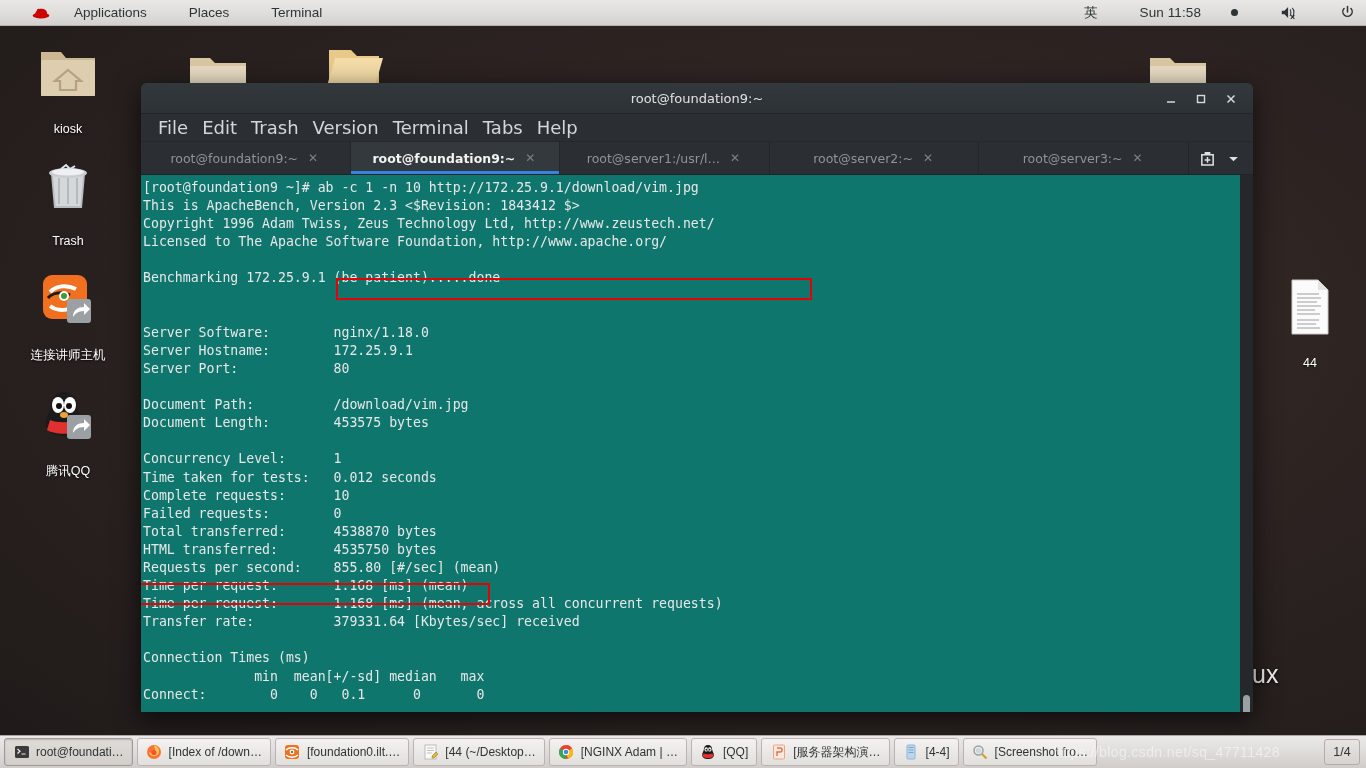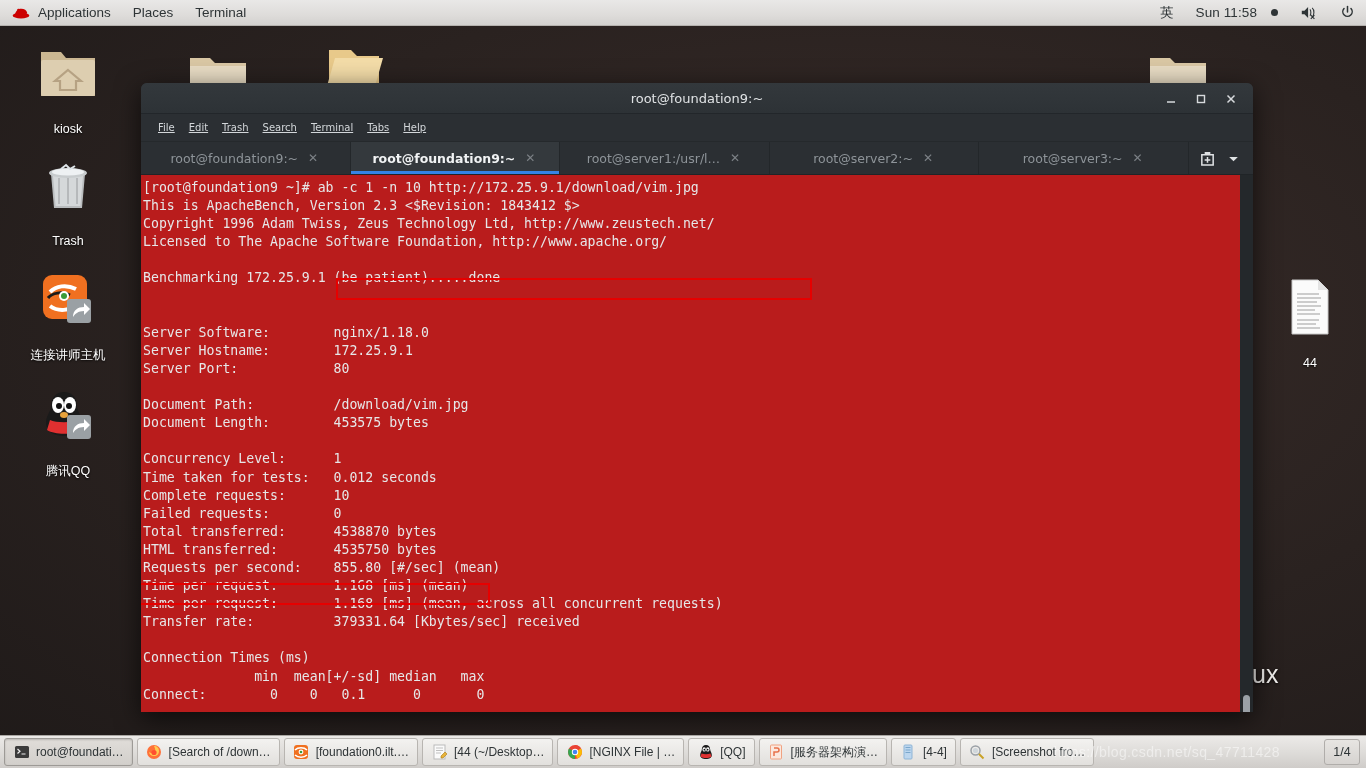--- a/index.html
+++ b/index.html
@@ -18,22 +18,23 @@
   #top-panel {
     position: absolute; top: 0; left: 0;
     width: 1366px; height: 26px;
     background: linear-gradient(to bottom, #e9e8e7 0%, #dedcda 60%, #d3d1cf 100%);
     border-bottom: 1px solid #b5b2ae;
     display: flex; align-items: center;
     font-size: 13.5px; color: #2e3436;
   }
   .tp-item {
     padding: 0 11px; height: 26px;
-    display: flex; align-items: center; gap: 7px;
+    display: flex; align-items: center; gap: 23px;
     white-space: nowrap;
+    margin-left: 20px;
   }
   #top-panel .spacer { flex: 1; }
   .rh-logo { width: 20px; height: 14px; display: block; }
   .tp-clock { font-size: 13.5px; letter-spacing: .1px; }
   .dot-rec { display: inline-block; width: 7px; height: 7px; border-radius: 50%; background: #2e3436; margin-left: 7px; vertical-align: middle; }
 
   
   .desk-icon {
     position: absolute;
     width: 96px;
@@ -79,22 +80,22 @@
   }
 
   #menubar {
     height: 28px; flex: 0 0 28px;
     background: #2b2f33;
     display: flex; align-items: center;
     padding-left: 10px;
     border-bottom: 1px solid #25292c;
   }
   .menu-item {
-    padding: 3px 7px; font-size: 10px; color: #d3d7da;
-    font-family: "DejaVu Sans", sans-serif; border-radius: 3px; text-decoration: underline;
+    padding: 3px 7px; font-size: 18px; color: #d3d7da;
+    font-family: "DejaVu Sans", sans-serif; border-radius: 3px;
   }
 
   #tabbar {
     height: 33px; flex: 0 0 33px;
     background: #2b2f33;
     display: flex; align-items: stretch;
     border-bottom: 1px solid #202427;
   }
   .tab {
     flex: 1 1 0; min-width: 0;
@@ -110,21 +111,21 @@
   .tab.active::after {
     content: ""; position: absolute; left: 0; right: 0; bottom: 0;
     height: 3px; background: #3584e4;
   }
   .tab-close { font-size: 12px; color: #7d8287; padding: 0 2px; }
   .tabbar-tools { display: flex; align-items: center; gap: 4px; padding: 0 8px; }
   .tool-ico { width: 22px; height: 22px; display: flex; align-items: center; justify-content: center; color: #dfe2e4; }
 
   #term-body {
     flex: 1 1 auto; position: relative;
-    background: #b91c1c; overflow: hidden;
+    background: #0f766e; overflow: hidden;
   }
   #term-text {
     position: absolute; left: 0; top: 0;
     padding: 4px 0 0 2px;
     font-family: "DejaVu Sans Mono", monospace;
     font-size: 13.2px; line-height: 18.1px;
     color: #e6e7e8;
     white-space: pre;
   }
   .scrollbar-track {
@@ -360,21 +361,21 @@
             <path d="M2.5 2.5l7 7M9.5 2.5l-7 7" stroke="#d7dadd" stroke-width="1.5"></path>
           </svg>
       </div>
     </div>
   </div>
 
   <div id="menubar">
     <div class="menu-item">File</div>
     <div class="menu-item">Edit</div>
     <div class="menu-item">Trash</div>
-    <div class="menu-item">Search</div>
+    <div class="menu-item">Version</div>
     <div class="menu-item">Terminal</div>
     <div class="menu-item">Tabs</div>
     <div class="menu-item">Help</div>
   </div>
 
   <div id="tabbar">
     <div class="tab">
       <span class="tab-label">root@foundation9:~</span>
       <span class="tab-close">✕</span>
     </div>
@@ -463,21 +464,21 @@
   </div>
 
   <div class="task-btn">
     <span class="task-ico">
       <svg width="16" height="16" viewBox="0 0 16 16">
         <circle cx="8" cy="8" r="7" fill="#ff7139"></circle>
         <path d="M8 2c3 0 5 2 5 5 0 3-2 5-5 5s-5-2-5-4c2 2 5 1 6-1 .6-1.4 0-3-1-5z" fill="#ffcb4f"></path>
         <circle cx="8" cy="8.5" r="2.6" fill="#ff4f2f"></circle>
       </svg>
     </span>
-    <span class="tlabel">[Search of /down…</span>
+    <span class="tlabel">[Index of /down…</span>
   </div>
 
   <div class="task-btn">
     <span class="task-ico">
       <svg width="16" height="16" viewBox="0 0 16 16">
         <rect x="1" y="1" width="14" height="14" rx="3" fill="#f07020"></rect>
         <path d="M2 6c3-3 9-3 12 0" stroke="#fff" stroke-width="1.6" fill="none"></path>
         <path d="M2 11c3 3 9 3 12 0" stroke="#fff" stroke-width="1.6" fill="none"></path>
         <circle cx="8" cy="8" r="2.4" fill="#fff"></circle>
           <circle cx="8" cy="8" r="1.3" fill="#3a9b3a"></circle>
@@ -503,21 +504,21 @@
     <span class="task-ico">
       <svg width="16" height="16" viewBox="0 0 16 16">
         <circle cx="8" cy="8" r="7" fill="#ea4335"></circle>
         <path d="M8 1a7 7 0 0 1 6 3.5H8z" fill="#ea4335"></path>
         <path d="M14 4.5A7 7 0 0 1 10 14.7L8 8z" fill="#fbbc05"></path>
         <path d="M8 15A7 7 0 0 1 2 4.5L8 8z" fill="#34a853"></path>
         <circle cx="8" cy="8" r="3.2" fill="#fff"></circle>
           <circle cx="8" cy="8" r="2.3" fill="#4285f4"></circle>
       </svg>
     </span>
-    <span class="tlabel">[NGINX File | …</span>
+    <span class="tlabel">[NGINX Adam | …</span>
   </div>
 
   <div class="task-btn">
     <span class="task-ico">
       <svg width="16" height="16" viewBox="0 0 16 16">
         <path d="M8 1c2.6 0 4.2 2 4.2 4.5 0 1.6 1.6 3.2 1.6 5.4 0 2.6-2.3 4.1-5.8 4.1S2.2 13.5 2.2 10.9c0-2.2 1.6-3.8 1.6-5.4C3.8 3 5.4 1 8 1z" fill="#1a1a1a"></path>
         <ellipse cx="6.2" cy="5.4" rx="1.7" ry="2.2" fill="#fff"></ellipse>
         <ellipse cx="9.8" cy="5.4" rx="1.7" ry="2.2" fill="#fff"></ellipse>
         <circle cx="6.4" cy="5.7" r=".9" fill="#111"></circle>
           <circle cx="9.6" cy="5.7" r=".9" fill="#111"></circle>

